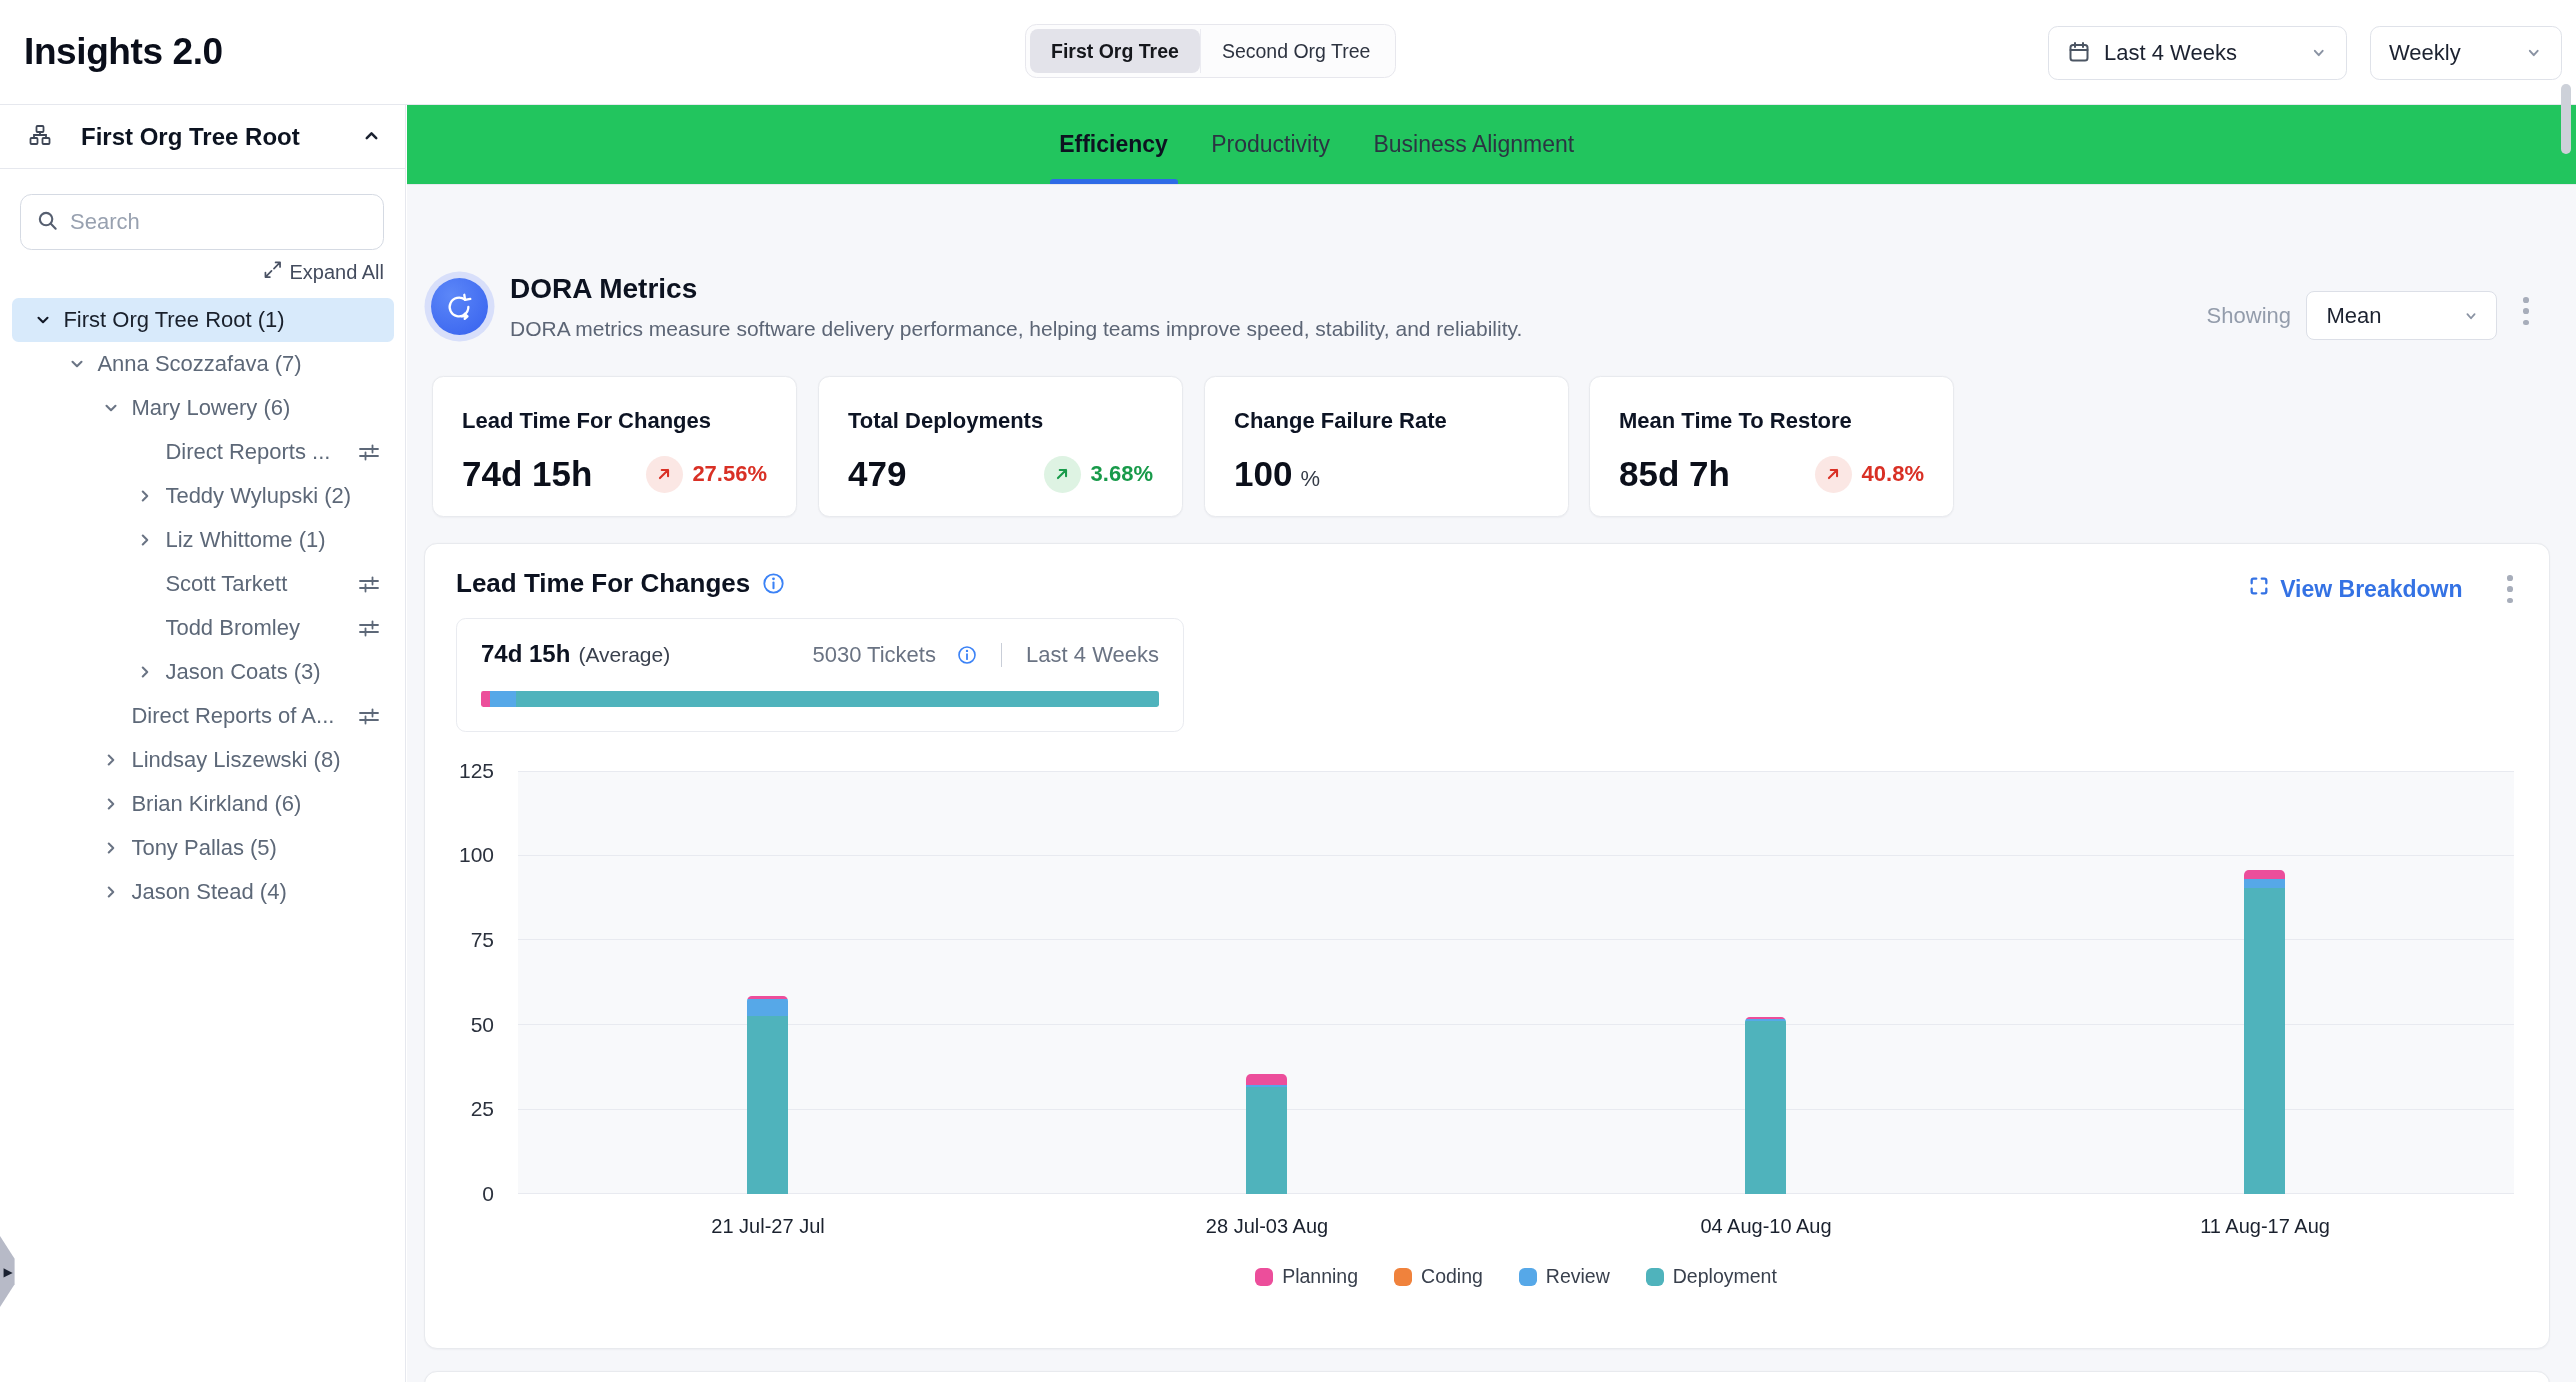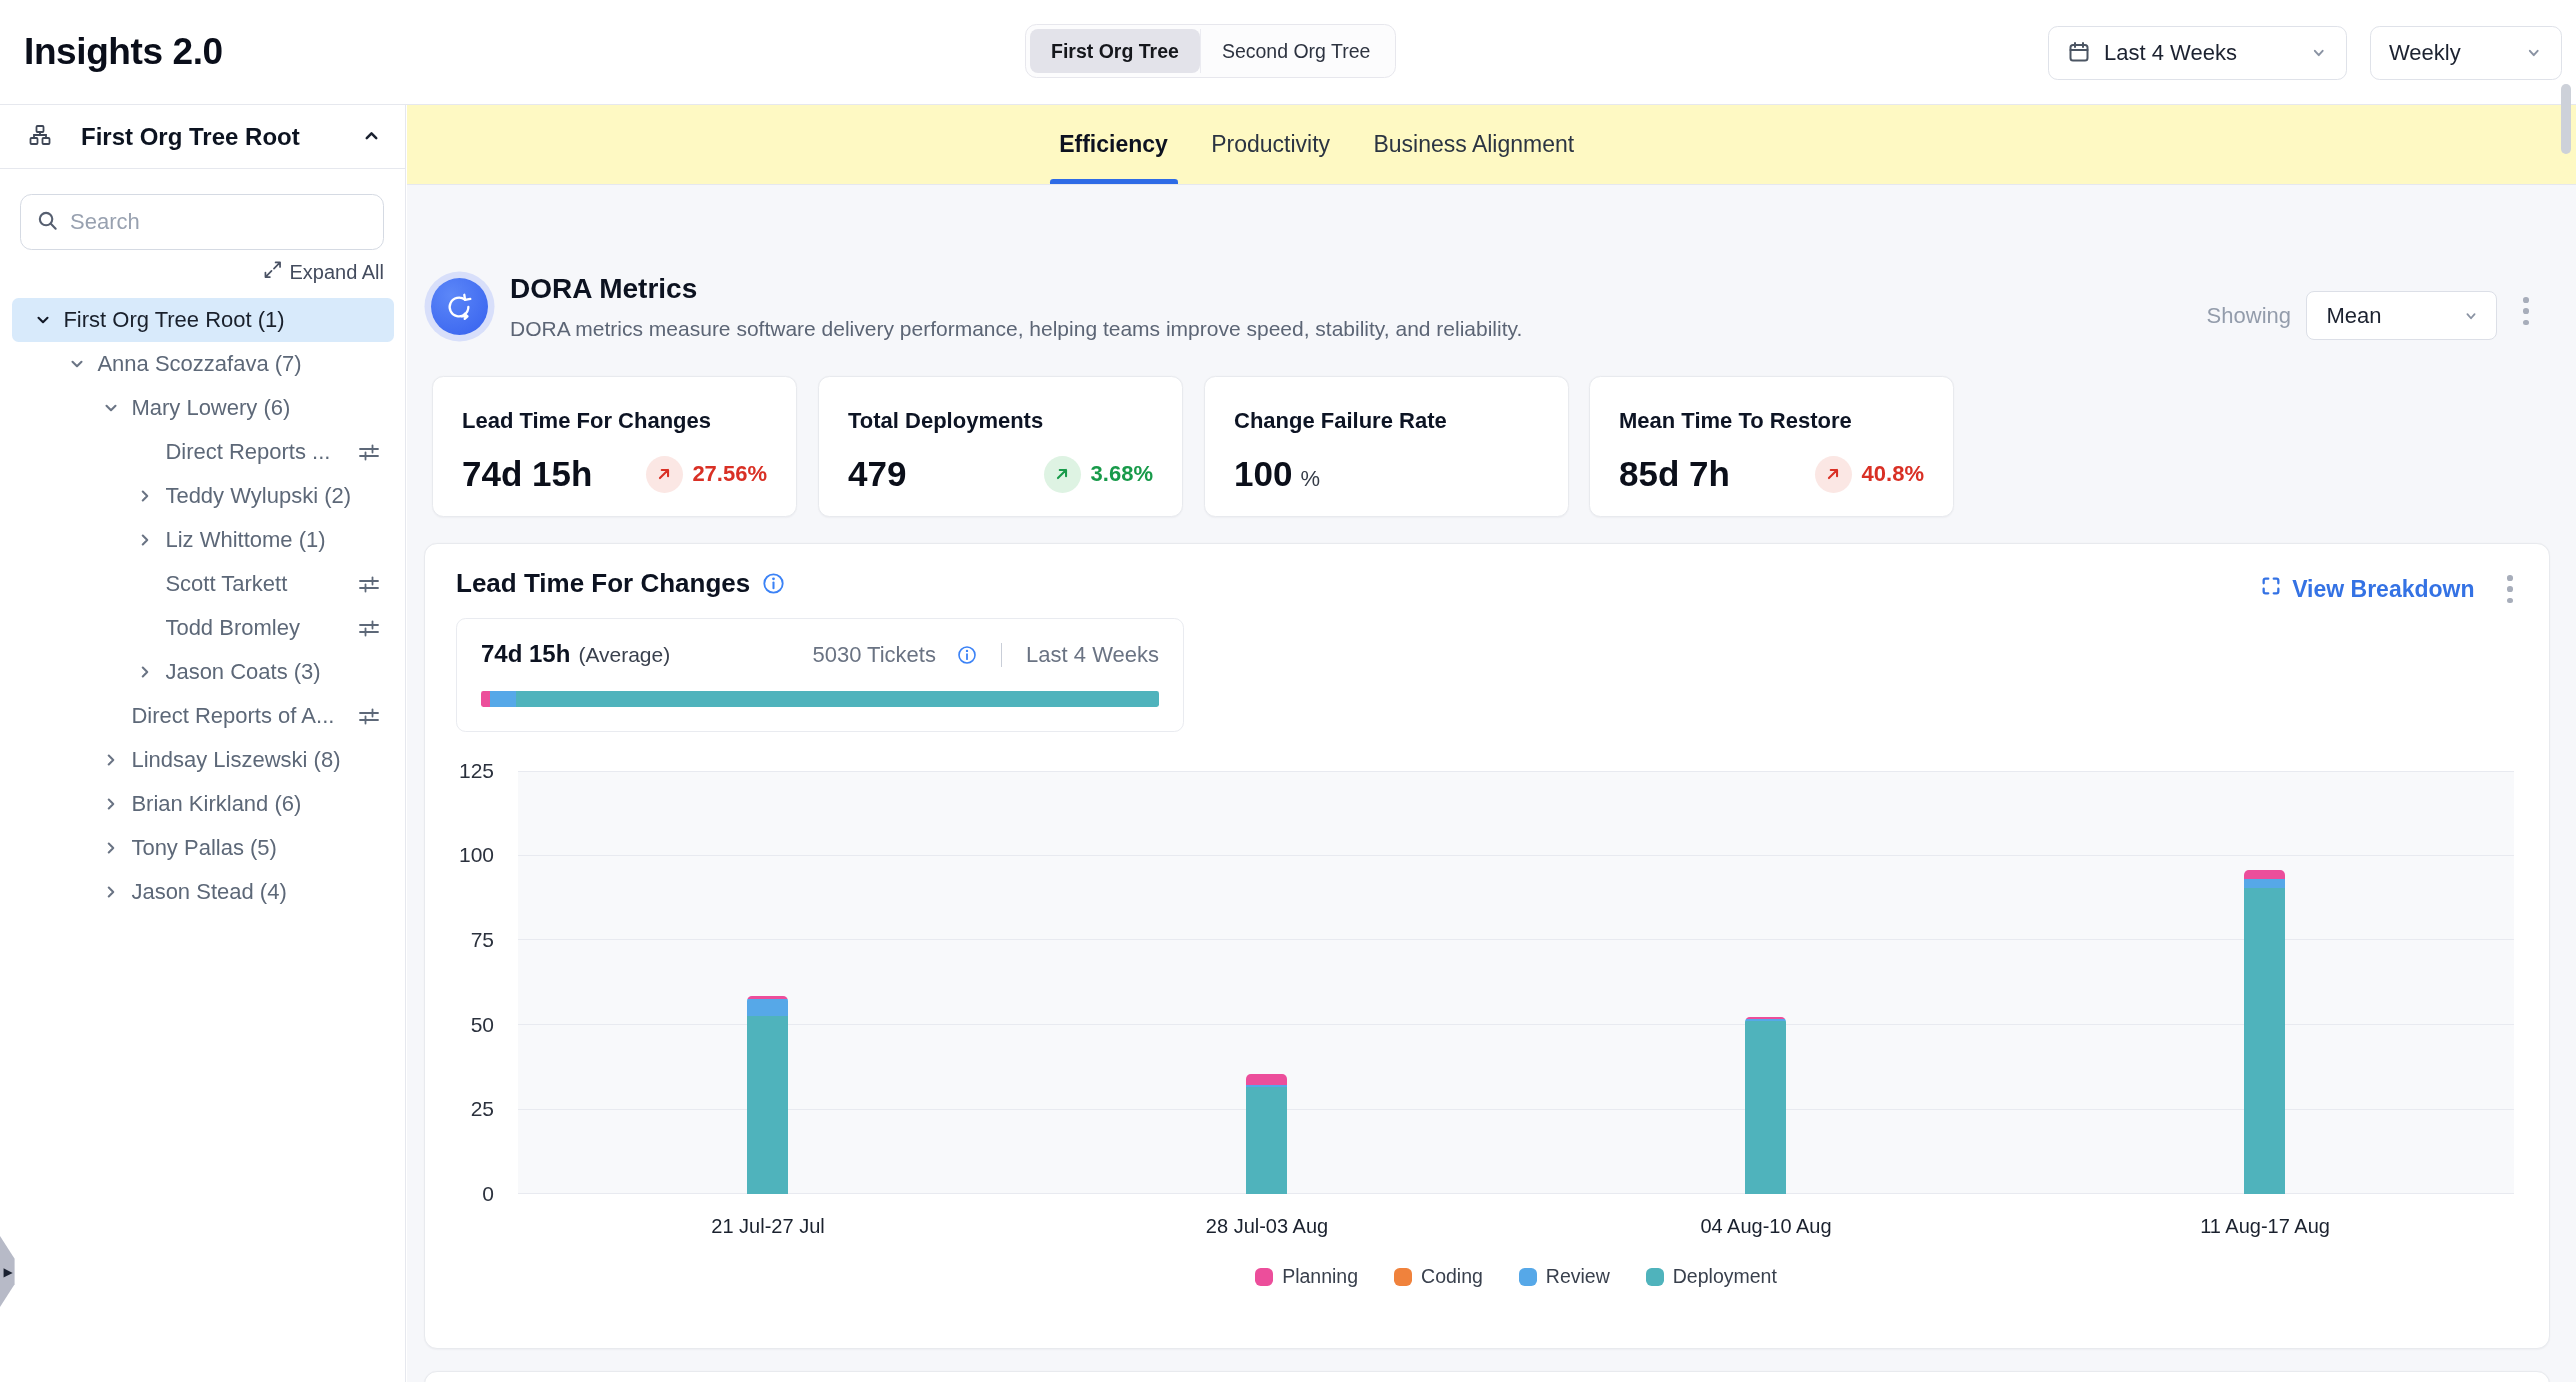--- a/index.html
+++ b/index.html
@@ -45,21 +45,21 @@
   .tree-filter { width:24px; height:24px; margin-right:13px; flex:0 0 24px; cursor:pointer; }
   .tree-filter svg { display:block; }
 
   
   .edge-handle { position:absolute; left:0; top:1236px; width:14.6px; height:71px; background:#b7bac7; z-index:8;
     clip-path:polygon(0 0, 100% 32%, 100% 68%, 0 100%); display:flex; align-items:center; justify-content:center; cursor:pointer; }
   .edge-handle span { color:#1a2130; font-size:12px; line-height:1; margin-left:1.6px; }
 
   
   .main { position:absolute; left:407px; top:105px; width:2169px; height:1277px; background:#f6f7fa; }
-  .tabsbar { position:relative; height:80px; background:#fef9c3; border-bottom:0.8px solid #e6e8ee; }
+  .tabsbar { position:relative; height:80px; background:#22c55e; border-bottom:0.8px solid #e6e8ee; }
   .tabs-row { position:absolute; left:649px; top:0; height:100%; display:flex; gap:37px; }
   .tab { position:relative; height:100%; display:flex; align-items:center; background:none; border:none; font-family:inherit;
     font-size:23px; color:#2b3442; font-weight:500; cursor:pointer; padding:0 3.2px; }
   .tab.active { color:#0d1220; font-weight:700; }
   .tab .tab-underline { display:none; }
   .tab.active .tab-underline { display:block; position:absolute; left:-6.5px; right:-6.5px; bottom:0; height:4.9px; border-radius:3.2px 3.2px 0 0; background:#2e6be6; }
 
   .content { position:absolute; left:0; top:80px; width:100%; height:1197px; }
 
   
@@ -93,21 +93,21 @@
   .tone-good .badge-text, .tone-good svg { color:#189a4a; stroke:#189a4a; }
 
   
   .section-card { position:absolute; left:17px; width:2126px; background:#fff; border:0.8px solid #e8eaee; border-radius:13px;
     box-shadow:0 0.8px 1.6px rgba(16,24,40,.04); }
   .sc-lead { top:358px; height:806px; }
   .sc-deploy { top:1186px; height:211px; }
   .sec-title { position:absolute; left:31px; top:24px; display:flex; align-items:center; gap:11.4px; }
   .sec-title h2 { font-size:26px; font-weight:700; color:#0c1220; white-space:nowrap; }
   .info-icon { width:23px; height:23px; cursor:pointer; }
-  .sec-actions { position:absolute; right:31px; top:26px; display:flex; align-items:center; gap:28px; }
+  .sec-actions { position:absolute; right:31px; top:26px; display:flex; align-items:center; gap:40px; }
   .view-breakdown { display:flex; align-items:center; gap:9.7px; background:none; border:none; font-family:inherit; cursor:pointer;
     font-size:23px; font-weight:700; color:#3472e4; white-space:nowrap; }
   .kebab-inline { position:relative; left:auto; top:auto; }
 
   
   .summary-card { position:absolute; left:31px; top:74px; width:728px; height:114px; border:0.8px solid #e9ebf0; border-radius:9.7px; background:#fff; }
   .summary-row { position:absolute; left:24px; right:24px; top:21px; display:flex; align-items:baseline; }
   .sum-value { font-size:24px; font-weight:750; color:#0c1220; }
   .sum-note { font-size:21px; color:#3a414e; margin-left:8px; }
   .sum-right { margin-left:auto; display:flex; align-items:center; gap:21px; font-size:22px; color:#6a7383; }

